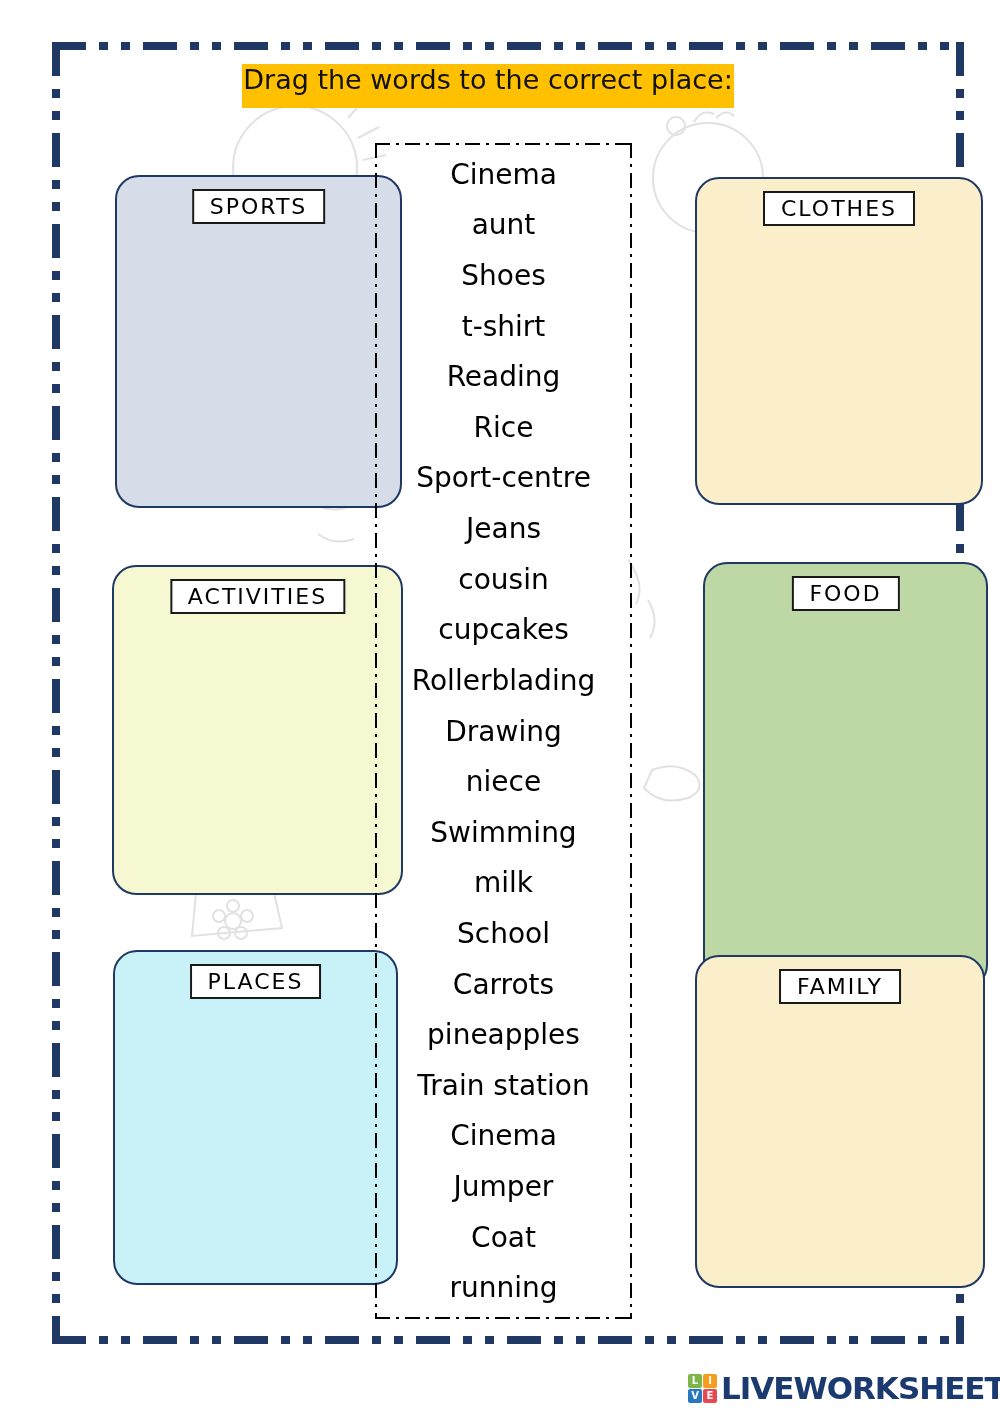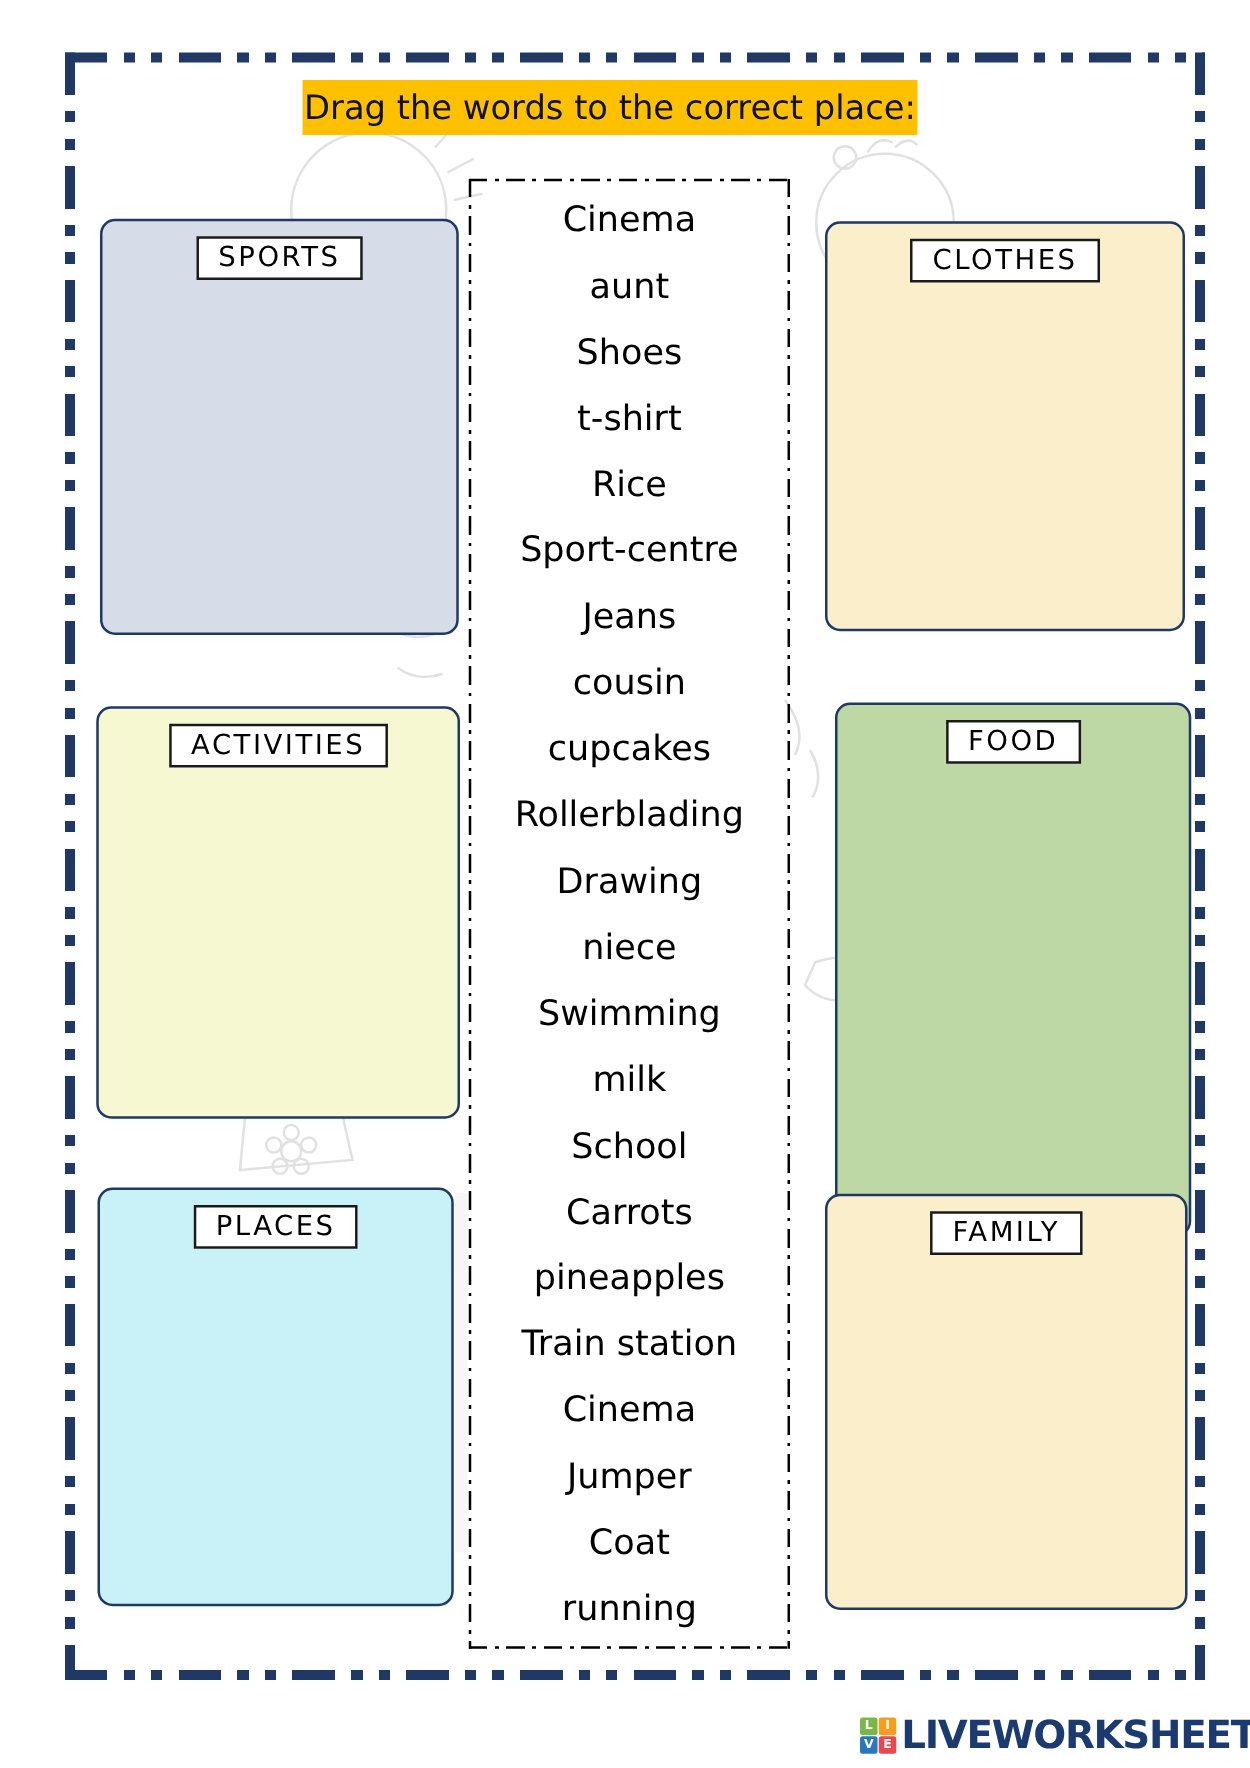--- a/index.html
+++ b/index.html
@@ -16,36 +16,36 @@
   .fs { position:absolute; background-color:transparent; }
   .fs.h { left:0; right:0; height:8px;
     background-image:repeating-linear-gradient(90deg, var(--navy) 0 34px, transparent 34px 47px, var(--navy) 47px 56px, transparent 56px 69px, var(--navy) 69px 78px, transparent 78px 91px); }
   .fs.v { top:0; bottom:0; width:8px;
     background-image:repeating-linear-gradient(180deg, var(--navy) 0 34px, transparent 34px 47px, var(--navy) 47px 56px, transparent 56px 69px, var(--navy) 69px 78px, transparent 78px 91px); }
   .fs.top{ top:0; } .fs.bottom{ bottom:0; } .fs.left{ left:0; } .fs.right{ right:0; }
 
   
   .banner { position:absolute; left:242px; top:64px; width:492px; height:44px; z-index:3;
     background:#ffc000; color:#111; font-size:27px; font-weight:500;
-    display:flex; align-items:center; justify-content:center; }
+    display:flex; align-items:flex-start; justify-content:center; }
 
   
   .bank { position:absolute; left:375px; top:143px; width:257px; height:1176px; z-index:2; background:transparent; }
   .bs { position:absolute; }
   .bs.h { left:0; right:0; height:2px;
     background-image:repeating-linear-gradient(90deg,#000 0 15px, transparent 15px 21px, #000 21px 24px, transparent 24px 30px); }
   .bs.v { top:0; bottom:0; width:2px;
     background-image:repeating-linear-gradient(180deg,#000 0 15px, transparent 15px 21px, #000 21px 24px, transparent 24px 30px); }
   .bs.top{ top:0; } .bs.bottom{ bottom:0; } .bs.left{ left:0; } .bs.right{ right:0; }
   .bank-items { position:absolute; inset:6px 4px; display:flex; flex-direction:column; }
   .word { flex:1; display:flex; align-items:center; justify-content:center;
     font-size:28px; color:#000; cursor:grab; white-space:nowrap; }
 
   
-  .box { position:absolute; border:2px solid var(--navy); border-radius:12px; z-index:2; }
+  .box { position:absolute; border:2px solid var(--navy); border-radius:24px; z-index:2;margin-left:35px; }
   .box-sports     { left:80px;  top:175px; width:287px; height:333px; }
   .box-activities { left:77px;  top:565px; width:291px; height:330px; }
   .box-places     { left:78px;  top:950px; width:285px; height:335px; }
   .box-clothes    { left:660px; top:177px; width:288px; height:328px; }
   .box-food       { left:668px; top:562px; width:285px; height:427px; }
   .box-family     { left:660px; top:955px; width:290px; height:333px; }
   .box-label { position:absolute; top:12px; left:50%; transform:translateX(-50%);
     background:#ffffff; border:2px solid #1a1a1a; padding:3px 16px;
     font-size:22px; letter-spacing:2px; color:#000; white-space:nowrap; }
 
@@ -117,20 +117,21 @@
   <div class="bank">
     <div class="bs h top"></div>
     <div class="bs h bottom"></div>
     <div class="bs v left"></div>
     <div class="bs v right"></div>
     <div class="bank-items">
         <div class="word">Cinema</div>
         <div class="word">aunt</div>
         <div class="word">Shoes</div>
         <div class="word">t-shirt</div>
+        <div class="word">Reading</div>
         <div class="word">Rice</div>
         <div class="word">Sport-centre</div>
         <div class="word">Jeans</div>
         <div class="word">cousin</div>
         <div class="word">cupcakes</div>
         <div class="word">Rollerblading</div>
         <div class="word">Drawing</div>
         <div class="word">niece</div>
         <div class="word">Swimming</div>
         <div class="word">milk</div>

